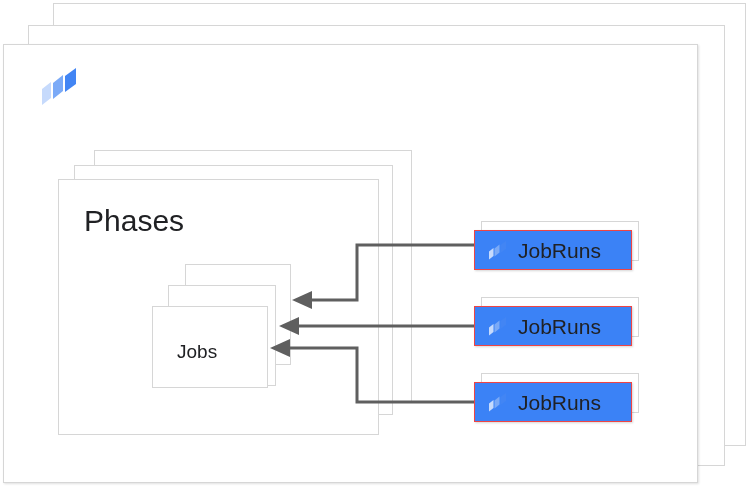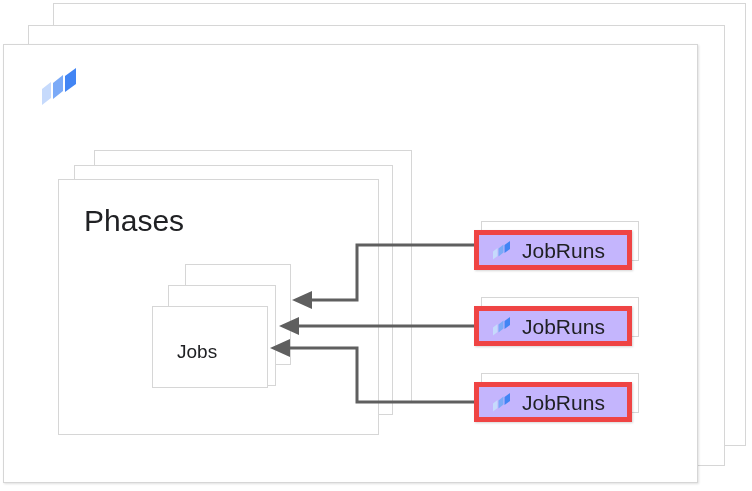--- a/index.html
+++ b/index.html
@@ -93,22 +93,22 @@
     left: 7px;  top: 0px;
     width: 158px; height: 40px;
     background: #ffffff;
     border: 1px solid #d6d6d6;
     box-sizing: border-box;
   }
   .jobrun-front {
     position: absolute;
     left: 0px; top: 9px;
     width: 158px; height: 40px;
-    background: #c4b5fd;
-    border: 5px solid #ef4444;
+    background: #3b82f6;
+    border: 1px solid #ef4444;
     box-sizing: border-box;
     box-shadow: 1px 1px 2px rgba(0,0,0,0.16);
     display: flex;
     align-items: center;
     gap: 9px;
     padding-left: 12px;
   }
   .jobrun-label {
     font-size: 21px;
     font-weight: 400;

